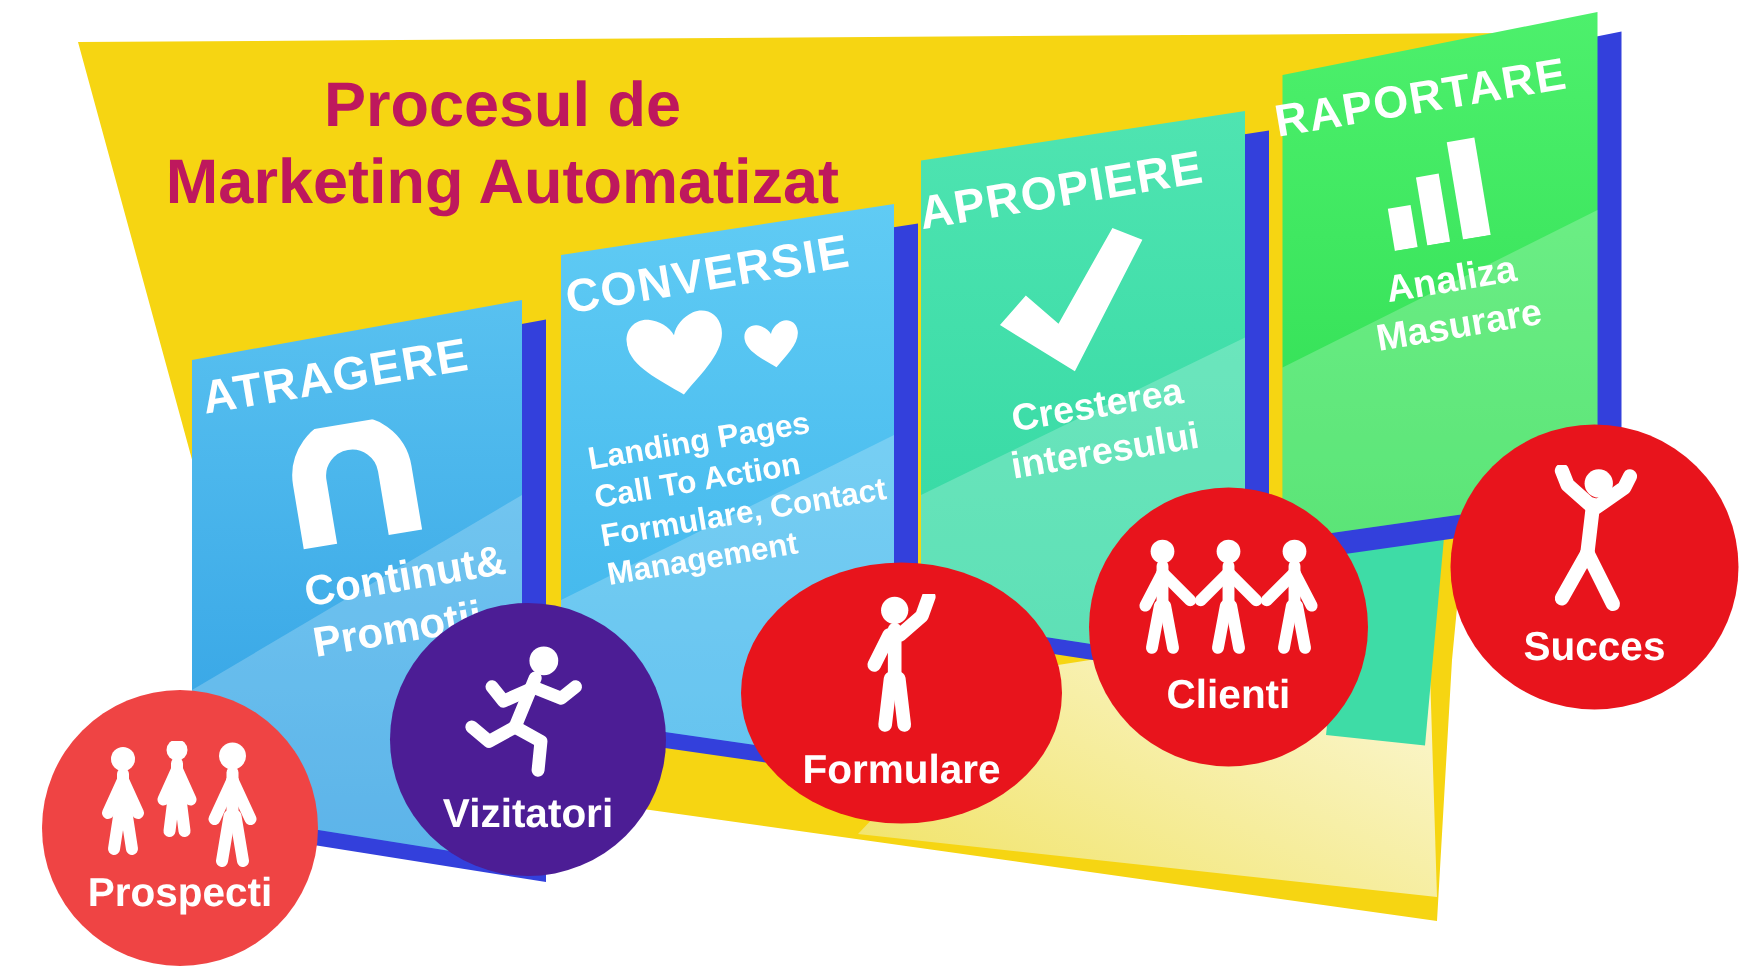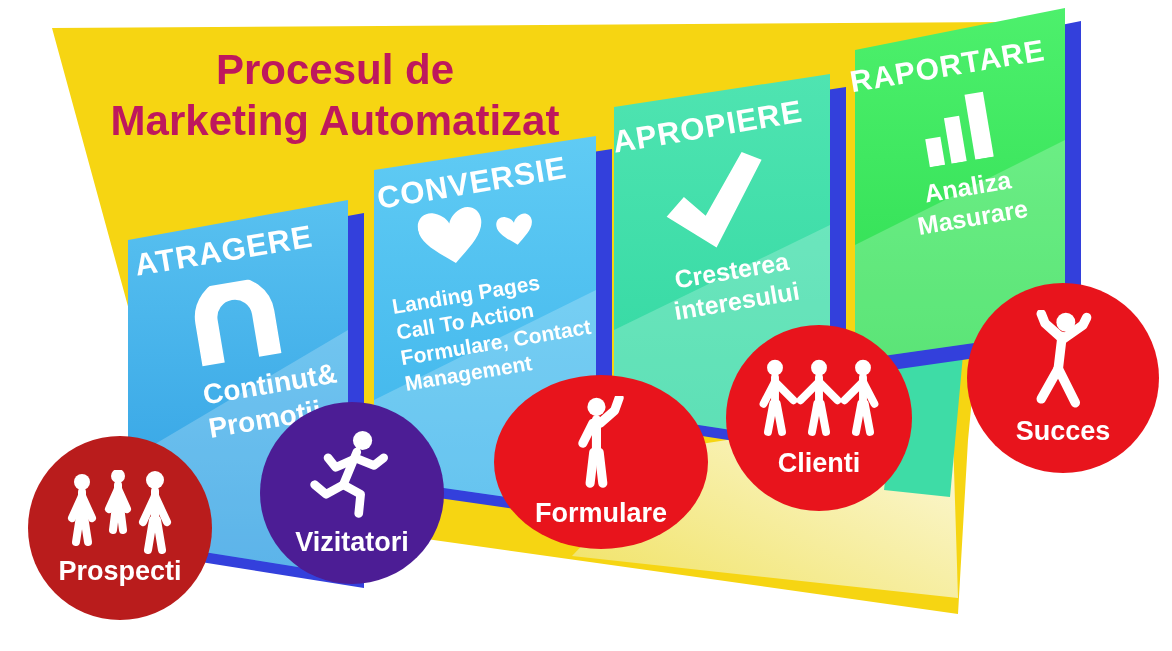--- a/index.html
+++ b/index.html
@@ -113,21 +113,21 @@
     <div class="stage-heading" style="font-size:30px;">RAPORTARE</div>
     <svg class="stage-icon" width="78" height="68" viewBox="0 0 66 62" style="margin-top:12px;">
       <rect x="2" y="36" width="14" height="26" fill="#fff"></rect>
       <rect x="22" y="20" width="14" height="42" fill="#fff"></rect>
       <rect x="44" y="2" width="17" height="60" fill="#fff"></rect>
     </svg>
     <div class="stage-desc" style="font-size:25px;line-height:31px;margin-top:10px;">Analiza
 Masurare</div>
   </div>
 
-  <div class="audience-circle" style="left: 28px; top: 436px; width: 184px; height: 184px; background-color: #b91c1c; text-align: right;">
+  <div class="audience-circle" style="left: 28px; top: 460px; width: 184px; height: 184px; background-color: #ef4444; text-align: right;">
     <svg width="120" height="84" viewBox="0 0 120 84">
       <g class="icon-stroke" stroke-width="8">
         <line x1="22" y1="22" x2="22" y2="46"></line>
           <line x1="22" y1="26" x2="12" y2="48"></line>
           <line x1="22" y1="26" x2="32" y2="48"></line>
         <line x1="20" y1="46" x2="16" y2="72"></line>
           <line x1="24" y1="46" x2="28" y2="72"></line>
         <line x1="58" y1="15" x2="58" y2="36"></line>
           <line x1="58" y1="19" x2="49" y2="39"></line>
           <line x1="58" y1="19" x2="67" y2="39"></line>

